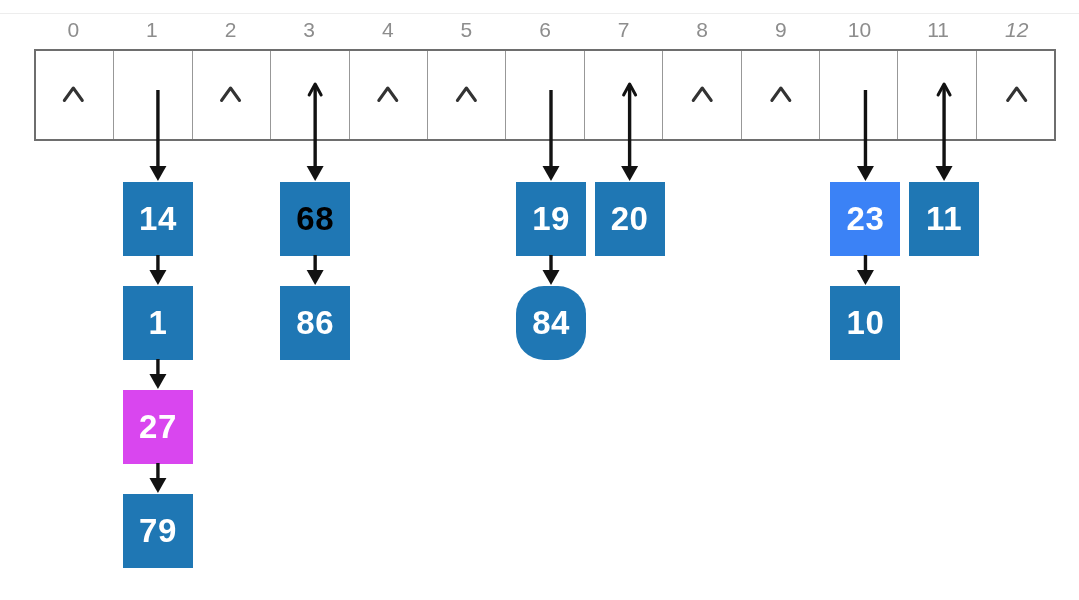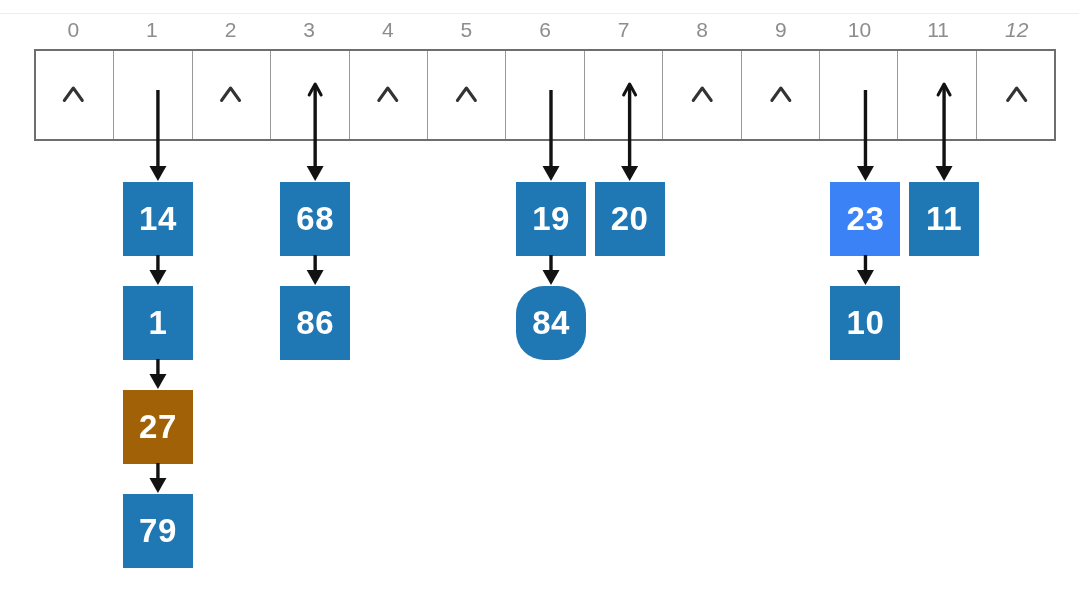--- a/index.html
+++ b/index.html
@@ -90,23 +90,23 @@
       <div class="bucket-cell"></div>
       <div class="bucket-cell"></div>
       <div class="bucket-cell"></div>
       <div class="bucket-cell"></div>
       <div class="bucket-cell"></div>
       <div class="bucket-cell"></div>
     </div>
   <div id="nodes">
       <div class="chain-node" style="left: 122.922px; top: 182px; width: 70px; height: 74px; background: rgb(31, 119, 180); color: rgb(255, 255, 255);">14</div>
       <div class="chain-node" style="left: 122.922px; top: 286px; width: 70px; height: 74px; background: rgb(31, 119, 180); color: rgb(255, 255, 255);">1</div>
-      <div class="chain-node" style="left: 122.922px; top: 390px; width: 70px; height: 74px; background: #a16207; color: rgb(255, 255, 255);">27</div>
+      <div class="chain-node" style="left: 122.922px; top: 390px; width: 70px; height: 74px; background: #d946ef; color: rgb(255, 255, 255);">27</div>
       <div class="chain-node" style="left: 122.922px; top: 494px; width: 70px; height: 74px; background: rgb(31, 119, 180); color: rgb(255, 255, 255);">79</div>
-      <div class="chain-node" style="left: 280.152px; top: 182px; width: 70px; height: 74px; background: rgb(31, 119, 180); color: #ffffff;">68</div>
+      <div class="chain-node" style="left: 280.152px; top: 182px; width: 70px; height: 74px; background: rgb(31, 119, 180); color: #000000;">68</div>
       <div class="chain-node" style="left: 280.152px; top: 286px; width: 70px; height: 74px; background: rgb(31, 119, 180); color: rgb(255, 255, 255);">86</div>
       <div class="chain-node" style="left: 515.997px; top: 182px; width: 70px; height: 74px; background: rgb(31, 119, 180); color: rgb(255, 255, 255);">19</div>
       <div class="chain-node" style="left: 515.997px; top: 286px; width: 70px; height: 74px; background: rgb(31, 119, 180); color: rgb(255, 255, 255); border-radius: 28px;">84</div>
       <div class="chain-node" style="left: 594.612px; top: 182px; width: 70px; height: 74px; background: rgb(31, 119, 180); color: rgb(255, 255, 255);">20</div>
       <div class="chain-node" style="left: 830.457px; top: 182px; width: 70px; height: 74px; background: #3b82f6; color: rgb(255, 255, 255);">23</div>
       <div class="chain-node" style="left: 830.457px; top: 286px; width: 70px; height: 74px; background: rgb(31, 119, 180); color: rgb(255, 255, 255);">10</div>
       <div class="chain-node" style="left: 909.072px; top: 182px; width: 70px; height: 74px; background: rgb(31, 119, 180); color: rgb(255, 255, 255);">11</div>
     </div>
   <svg id="arrow-layer" width="1079" height="600" viewBox="0 0 1079 600">
       <g>

